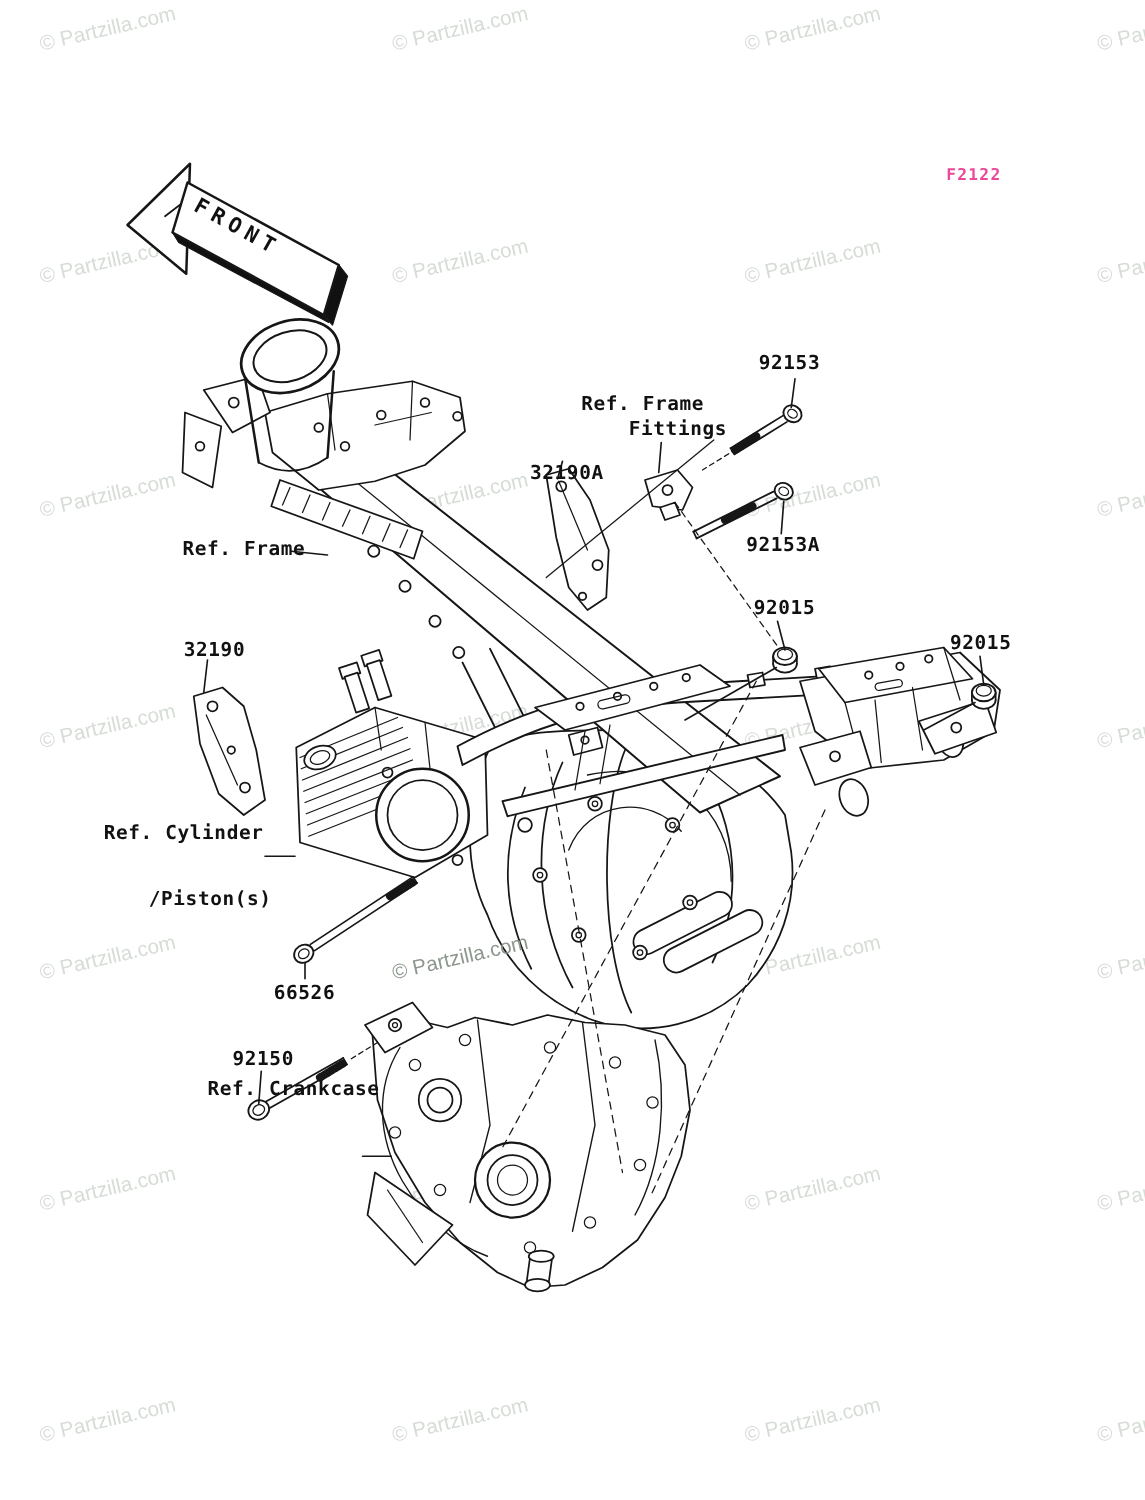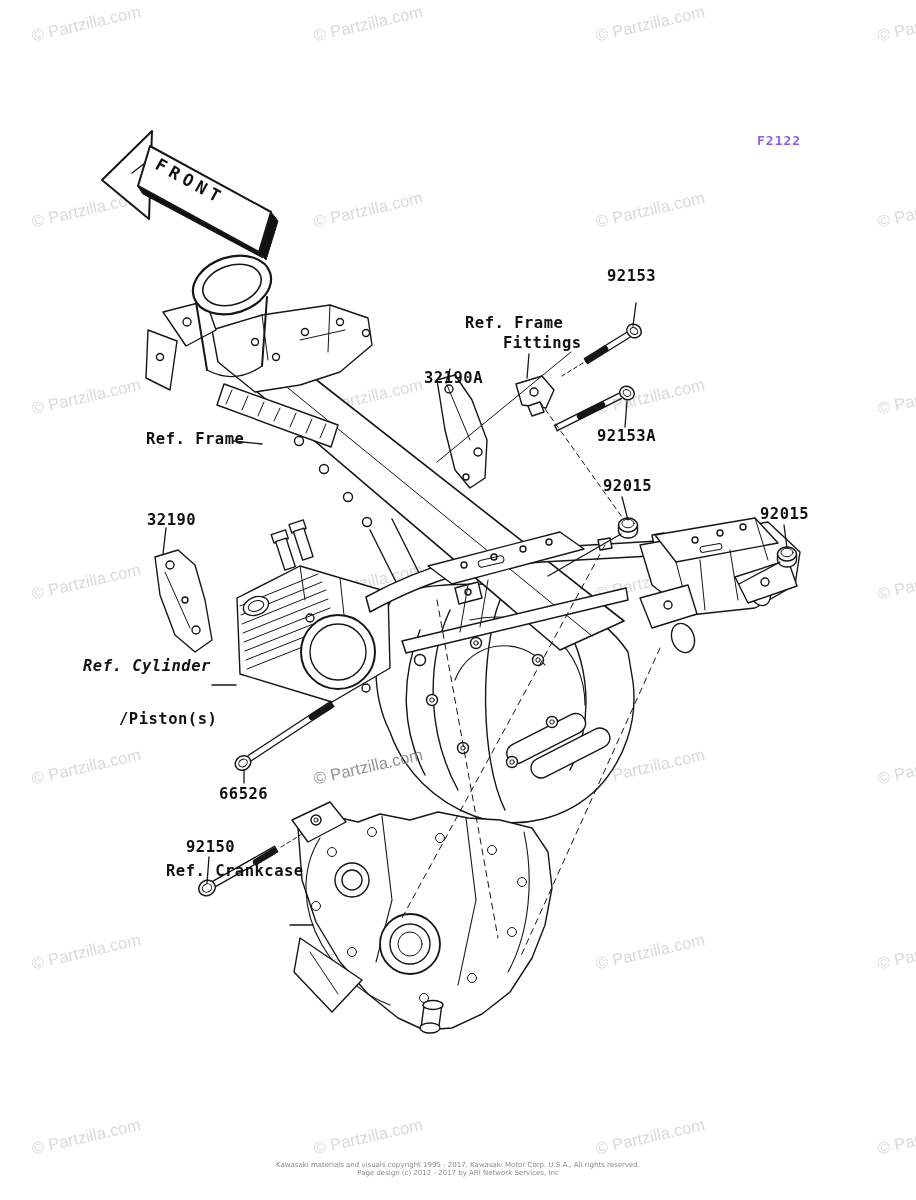--- a/index.html
+++ b/index.html
@@ -5,21 +5,21 @@
   html,body{margin:0;padding:0;background:#fff;}
   .stage{position:relative;width:916px;height:1200px;background:#ffffff;overflow:hidden;
          font-family:"DejaVu Sans Mono",monospace;}
   .wm-layer{position:absolute;inset:0;pointer-events:none;}
   .wm{position:absolute;font-family:"Liberation Sans",sans-serif;font-size:16.5px;
       white-space:nowrap;transform:rotate(-13deg);transform-origin:left top;}
   .svg-layer{position:absolute;left:0;top:0;}
   .plabel{position:absolute;font-family:"DejaVu Sans Mono",monospace;font-weight:bold;
           font-size:15.5px;letter-spacing:0.5px;line-height:1;color:#111;white-space:pre;}
   .diagram-code{position:absolute;left:757px;top:133px;font-size:13px;font-weight:bold;
-          color:#8b5cf6;letter-spacing:1px;}
+          color:#ec4899;letter-spacing:1px;}
   .footer{position:absolute;left:0;right:0;top:1161px;text-align:center;
           font-family:"DejaVu Sans",sans-serif;font-size:7px;line-height:8px;color:#8a8a8a;}
 </style>
 </head>
 <body>
 
 <div class="stage">
 
   <div class="wm-layer" id="wm-under">
       <span class="wm" style="left: 30px; top: 27px; color: rgb(214, 220, 214);">© Partzilla.com</span>
@@ -303,35 +303,31 @@
       </g>
       <text transform="translate(154,168) rotate(29)" fill="#111" stroke="none" font-family="DejaVu Sans Mono, monospace" font-size="17" font-weight="bold" letter-spacing="5">FRONT</text>
     </g>
   </svg>
 
   <div class="wm-layer" id="wm-over">
       <span class="wm" style="left: 312px; top: 770px; color: rgb(141, 151, 141);">© Partzilla.com</span>
     </div>
 
   <div id="labels-layer">
-      <div class="plabel" style="left: 607px; top: 269px;">92153</div>
+      <div class="plabel" style="left: 607px; top: 283px;">92153</div>
       <div class="plabel" style="left: 465px; top: 316px;">Ref. Frame</div>
       <div class="plabel" style="left: 503px; top: 336px;">Fittings</div>
       <div class="plabel" style="left: 424px; top: 351px; margin-top: 20px;">32190A</div>
       <div class="plabel" style="left: 597px; top: 429px;">92153A</div>
       <div class="plabel" style="left: 603px; top: 479px;">92015</div>
       <div class="plabel" style="left: 760px; top: 507px;">92015</div>
       <div class="plabel" style="left: 146px; top: 432px;">Ref. Frame</div>
       <div class="plabel" style="left: 147px; top: 513px;">32190</div>
-      <div class="plabel" style="left: 83px; top: 659px; font-style: italic;">Ref. Cylinder</div>
+      <div class="plabel" style="left: 83px; top: 659px;">Ref. Cylinder</div>
       <div class="plabel" style="left: 119px; top: 712px;">/Piston(s)</div>
       <div class="plabel" style="left: 219px; top: 787px;">66526</div>
       <div class="plabel" style="left: 186px; top: 840px;">92150</div>
       <div class="plabel" style="left: 166px; top: 864px;">Ref. Crankcase</div>
     </div>
 
   <div class="diagram-code">F2122</div>
 
-  <div class="footer">
-    <div>Kawasaki materials and visuals copyright 1995 - 2017, Kawasaki Motor Corp. U.S.A., All rights reserved.</div>
-    <div>Page design (c) 2012 - 2017 by ARI Network Services, Inc</div>
-  </div>
 </div>
 
 </body></html>

